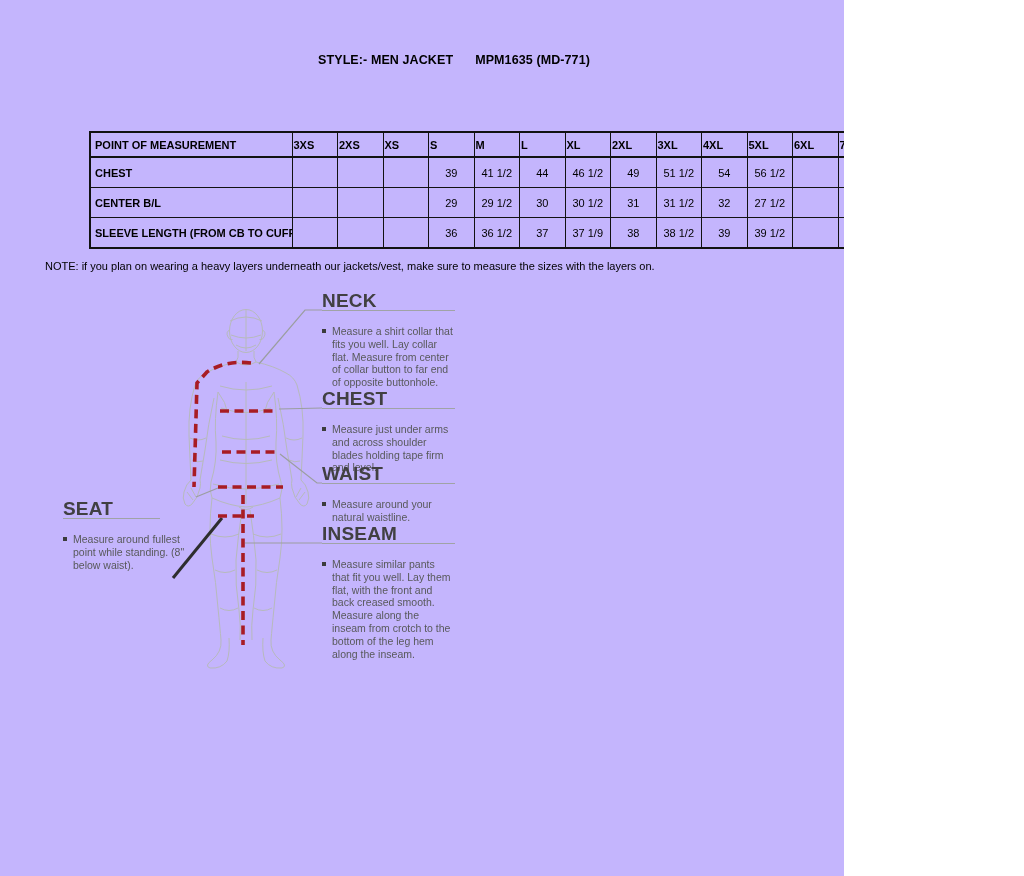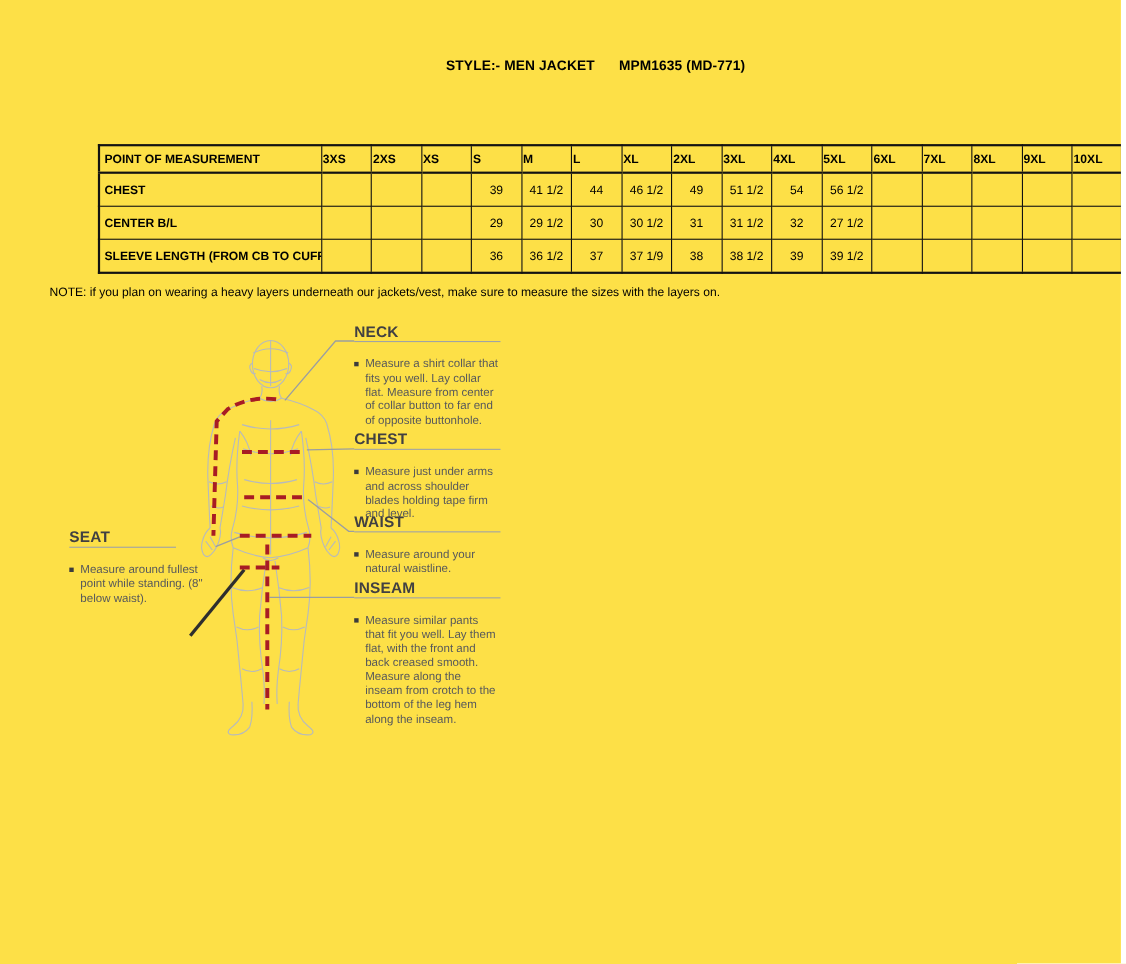--- a/index.html
+++ b/index.html
@@ -1,16 +1,16 @@
 <!DOCTYPE html>
 <html><head>
 <meta charset="utf-8">
 <style>
   html,body{margin:0;padding:0;background:#ffffff;}
-  .page{position:relative;width:1019px;height:876px;background:#fde047;overflow:hidden;
+  .page{position:relative;width:844px;height:876px;background:#c4b5fd;overflow:hidden;
         font-family:"Liberation Sans",sans-serif;color:#000;}
   
   .title{position:absolute;top:53px;left:64px;right:0;text-align:center;
          font-size:12.5px;font-weight:bold;letter-spacing:.1px;}
   .title .gap{display:inline-block;width:22px;}
   
   .chart-wrap{position:absolute;left:45px;top:131px;}
   table.size-chart{border-collapse:collapse;table-layout:fixed;width:932px;
                    border:2.5px solid #121212;font-size:11px;margin-left:44px;}
   table.size-chart col.c-label{width:202px;}
@@ -21,21 +21,21 @@
   table.size-chart thead th:first-child,table.size-chart tbody th{
                    text-align:left;padding-left:4px;}
   table.size-chart tbody th{font-weight:bold;height:27px;}
   table.size-chart tbody td{text-align:center;font-weight:normal;}
   
   .note{position:absolute;left:45px;top:260px;font-size:11px;font-weight:normal;
         white-space:nowrap;}
   
   .diagram-svg{position:absolute;left:40px;top:290px;}
   .mlabel{position:absolute;width:133px;}
-  .mtitle{display:block;height:17px;line-height:16px;font-size:14px;font-weight:bold;
+  .mtitle{display:block;height:17px;line-height:16px;font-size:19px;font-weight:bold;
           color:#414042;letter-spacing:.2px;border-bottom:1px solid #a0a3a5;}
   .mtitle.thick{border-bottom:2.5px solid #2e2e2e;}
   .mbody{display:flex;gap:6px;margin-top:14px;}
   .sq{width:4px;height:4px;background:#3c3c3c;margin-top:4px;flex:0 0 auto;}
   .mtext{font-size:10.5px;line-height:1.22;color:#58595b;}
   .mtext.plain{font-size:11.5px;line-height:1.28;color:#4c4c4c;}
 </style>
 </head>
 <body>
 
@@ -232,20 +232,20 @@
   </div>
   <div class="mlabel" style="left:322px;top:526px;">
     <span class="mtitle">INSEAM</span>
     <div class="mbody">
         <span class="sq"></span>
       <span class="mtext">Measure similar pants that fit you well. Lay them flat, with the front and back creased smooth. Measure along the inseam from crotch to the bottom of the leg hem along the inseam.</span>
       </div>
   </div>
 
   <div class="mlabel" style="left:63px;top:480px;">
-    <span class="mtitle" style="width:97px;">SEAT</span>
+    <span class="mtitle" style="width:97px;margin-top:21px;">SEAT</span>
     <div class="mbody">
         <span class="sq"></span>
       <span class="mtext" style="width:112px;">Measure around fullest point while standing. (8" below waist).</span>
       </div>
   </div>
 
 </div>
 
 </body></html>

